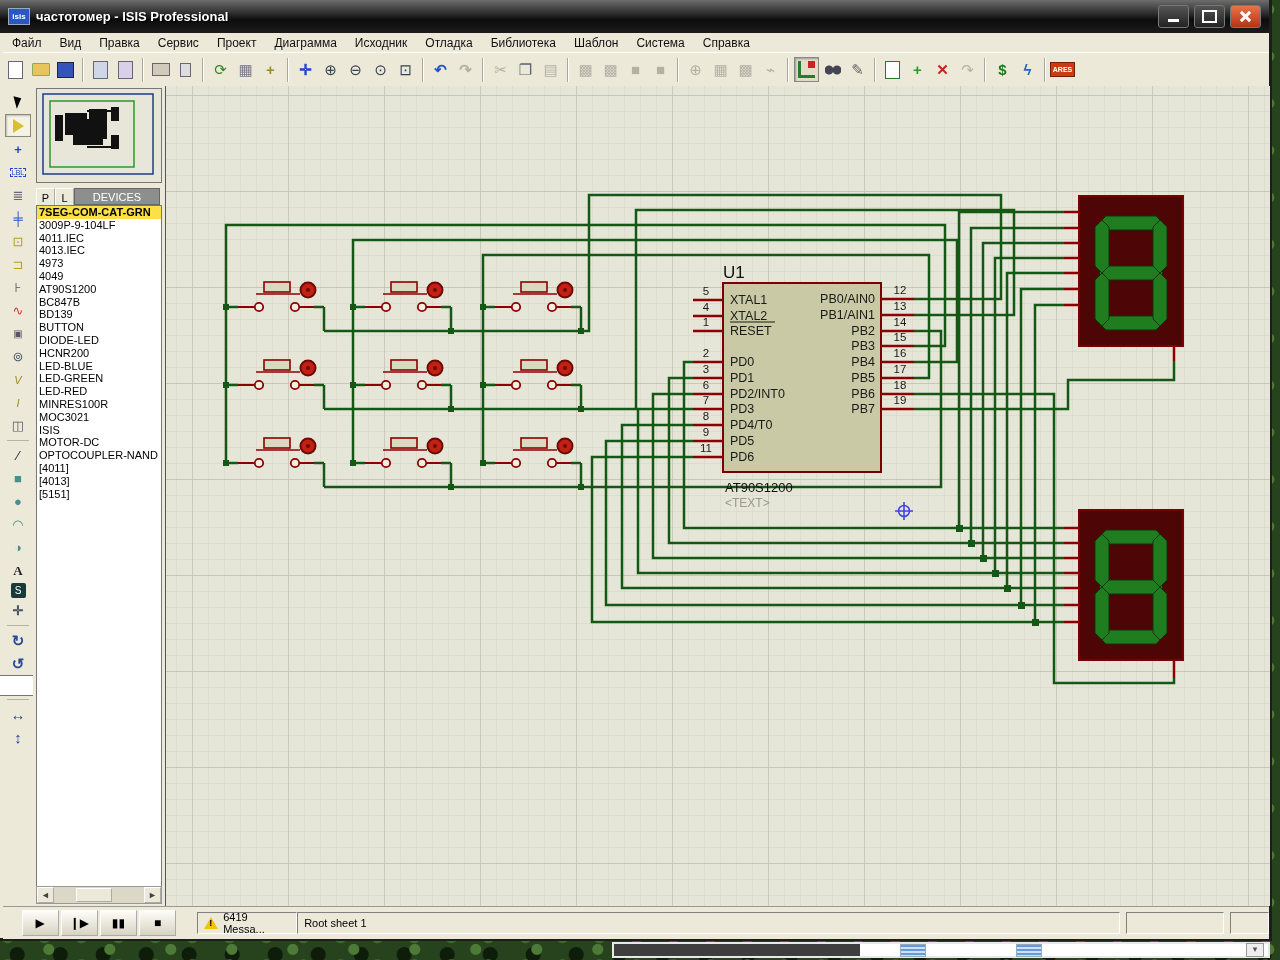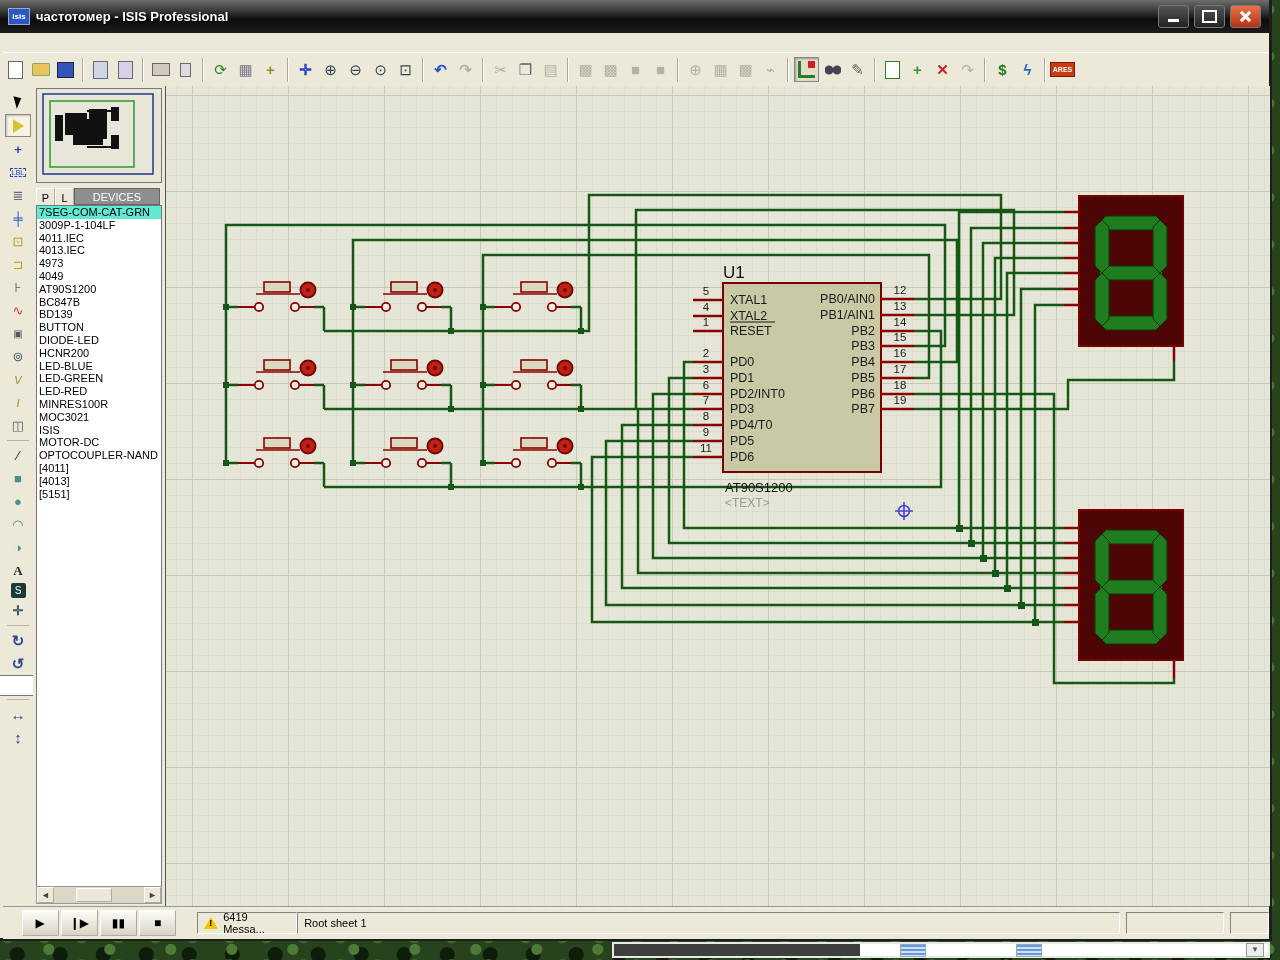--- a/index.html
+++ b/index.html
@@ -77,21 +77,21 @@
   .overview{position:absolute;left:3px;top:2px;width:124px;height:93px;background:#e7e6d8;
     border:1px solid #777;}
   .selheader{position:absolute;left:3px;top:102px;width:124px;height:17px;display:flex;}
   .plbtn{width:17px;height:17px;border:1px outset #fff;background:#ECE9D8;font-size:11px;
     display:flex;align-items:center;justify-content:center;}
   .devhdr{flex:1;background:#8e8e8e;color:#fff;font-size:11px;display:flex;
     align-items:center;justify-content:center;border:1px solid #666;}
   .devlist{position:absolute;left:3px;top:119px;width:124px;height:680px;background:#fff;
     border:1px solid #777;font-size:11px;color:#000;overflow:hidden;}
   .devlist div{height:12.8px;line-height:12.8px;padding-left:2px;white-space:nowrap;}
-  .devlist div.sel{background:#5eead4;}
+  .devlist div.sel{background:#fde047;font-weight:bold;}
   .hscroll{position:absolute;left:3px;top:800px;width:124px;height:16px;background:#dcd8c8;
     border:1px solid #999;display:flex;align-items:center;}
   .sbtn{width:15px;height:14px;border:1px outset #fff;background:#ECE9D8;font-size:9px;
     display:flex;align-items:center;justify-content:center;color:#444;}
   .thumb{width:34px;height:12px;border:1px outset #fff;background:#ECE9D8;margin-left:22px;}
   
   #canvas{position:absolute;left:162px;top:0;width:1104px;height:820px;border-left:1px solid #555;}
   
   .statusbar{position:absolute;left:3px;top:906px;width:1266px;height:32px;background:#ECE9D8;
     border-top:1px solid #999;display:flex;align-items:center;}
@@ -128,20 +128,34 @@
         </div>
       <div class="wbtn">
           <div class="g-max"></div>
         </div>
       <div class="wbtn close">
           <div class="g-x"></div>
         </div>
     </div>
   </div>
 
+  <div class="menubar">
+    <span>Файл</span>
+    <span>Вид</span>
+    <span>Правка</span>
+    <span>Сервис</span>
+    <span>Проект</span>
+    <span>Диаграмма</span>
+    <span>Исходник</span>
+    <span>Отладка</span>
+    <span>Библиотека</span>
+    <span>Шаблон</span>
+    <span>Система</span>
+    <span>Справка</span>
+  </div>
 
   <div class="toolbar">
     <div class="tbi">
         <div class="icon-page"></div>
       </div>
     <div class="tbi">
         <div class="icon-folder"></div>
       </div>
     <div class="tbi">
         <div class="icon-save"></div>
@@ -275,21 +289,21 @@
           <path d="M50 22 H78 M50 58 H78" stroke="#111" stroke-width="2" fill="none"></path>
         </svg>
       </div>
       <div class="selheader">
         <div class="plbtn">P</div>
         <div class="plbtn">L</div>
         <div class="devhdr">DEVICES</div>
       </div>
       <div class="devlist">
         <div class="sel">7SEG-COM-CAT-GRN</div>
-        <div>3009P-1-104LF</div>
+        <div>3009P-9-104LF</div>
         <div>4011.IEC</div>
         <div>4013.IEC</div>
         <div>4973</div>
         <div>4049</div>
         <div>AT90S1200</div>
         <div>BC847B</div>
         <div>BD139</div>
         <div>BUTTON</div>
         <div>DIODE-LED</div>
         <div>HCNR200</div>

